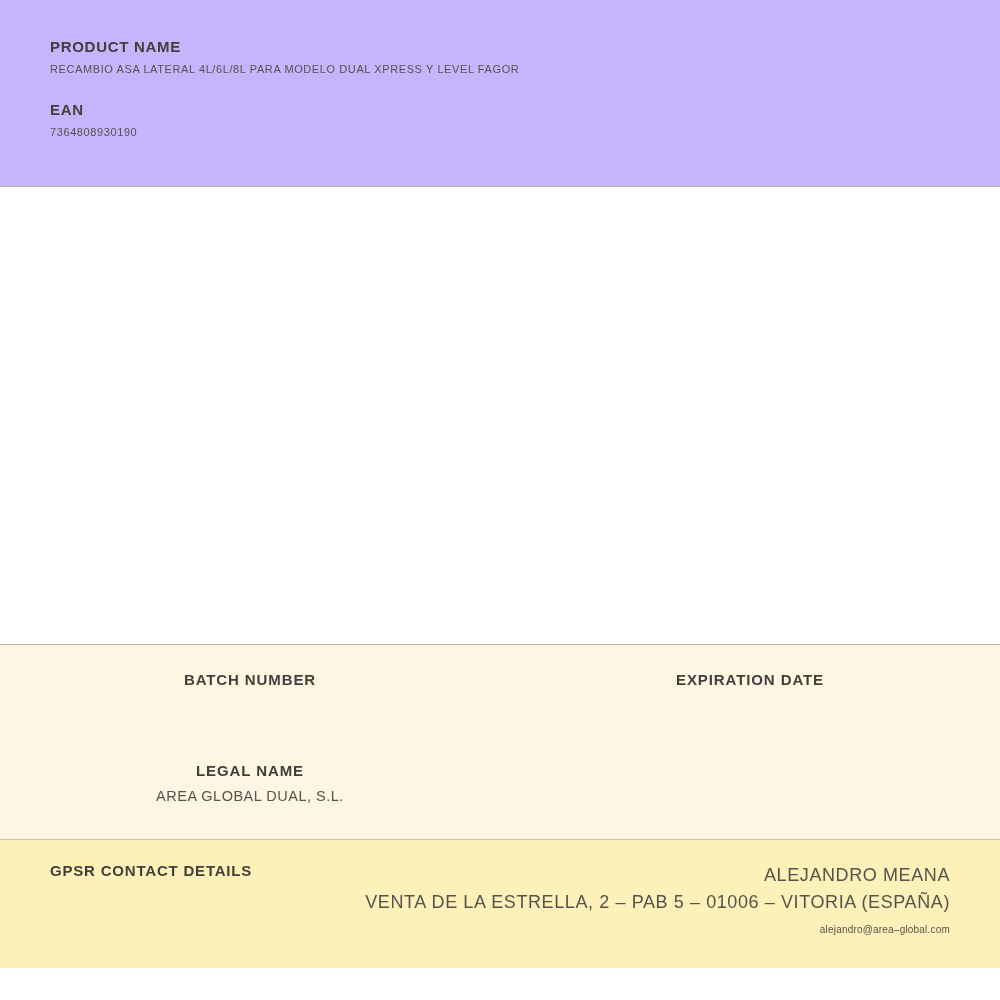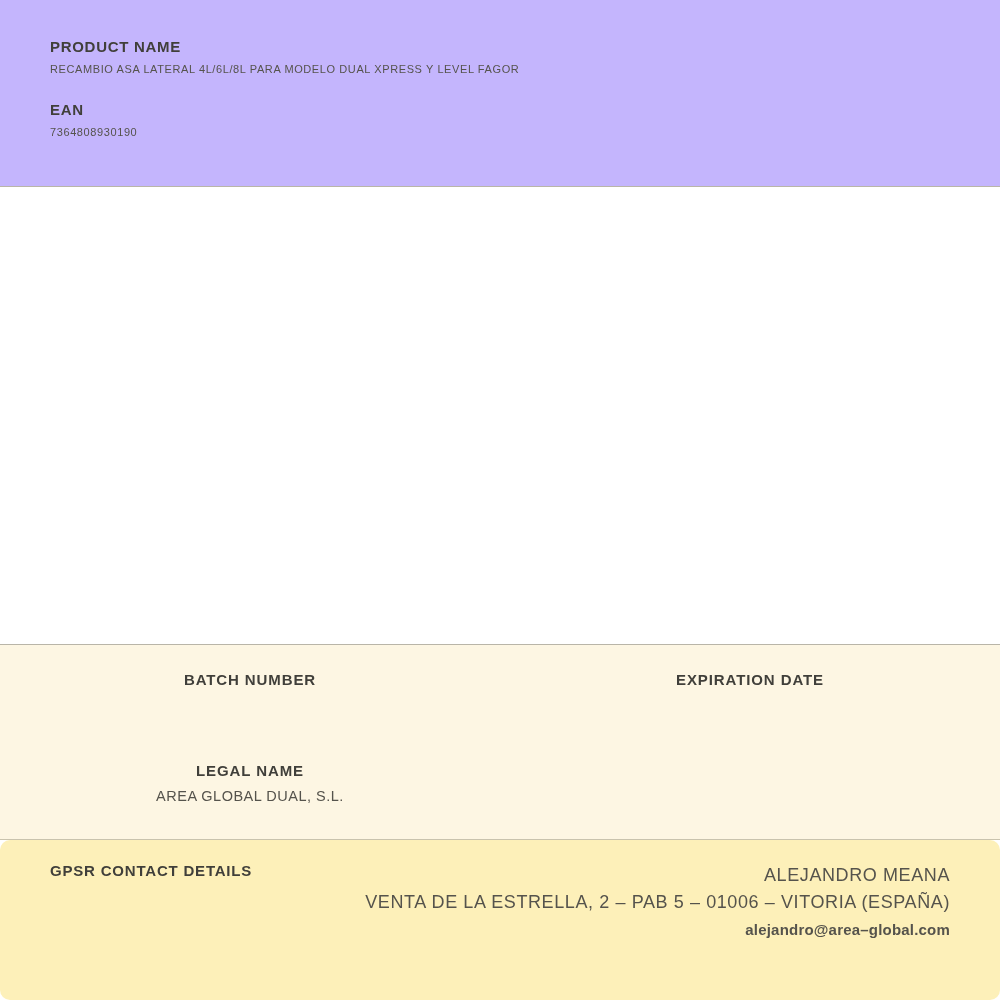--- a/index.html
+++ b/index.html
@@ -82,48 +82,46 @@
     min-height: 19px;
     margin-top: 9px;
   }
   .meta-row-2 {
     margin-top: 46px;
   }
 
   
   .footer {
     background: #fdf0b9;
-    height: 160px;
+    height: 128px;
     box-sizing: border-box;
     padding: 22px 50px 0 50px;
     display: flex;
     justify-content: space-between;
     align-items: flex-start;
-    border-radius: 10px;
   }
   .footer-label {
     font-size: 15px;
     font-weight: bold;
     letter-spacing: 0.8px;
     color: #403f3a;
     white-space: nowrap;
   }
   .footer-contact {
     text-align: right;
     line-height: 27px;
   }
   .footer-contact div {
     font-size: 18px;
     letter-spacing: 0.6px;
     color: #55534c;
   }
   .footer-contact .email {
-    font-size: 15px;
+    font-size: 10px;
     letter-spacing: 0.2px;
-    font-weight: bold;
   }
 </style>
 </head>
 <body>
 
 <div class="sheet">
 
   <div class="top-block">
     <div class="field-group">
       <p class="field-label">PRODUCT NAME</p>

